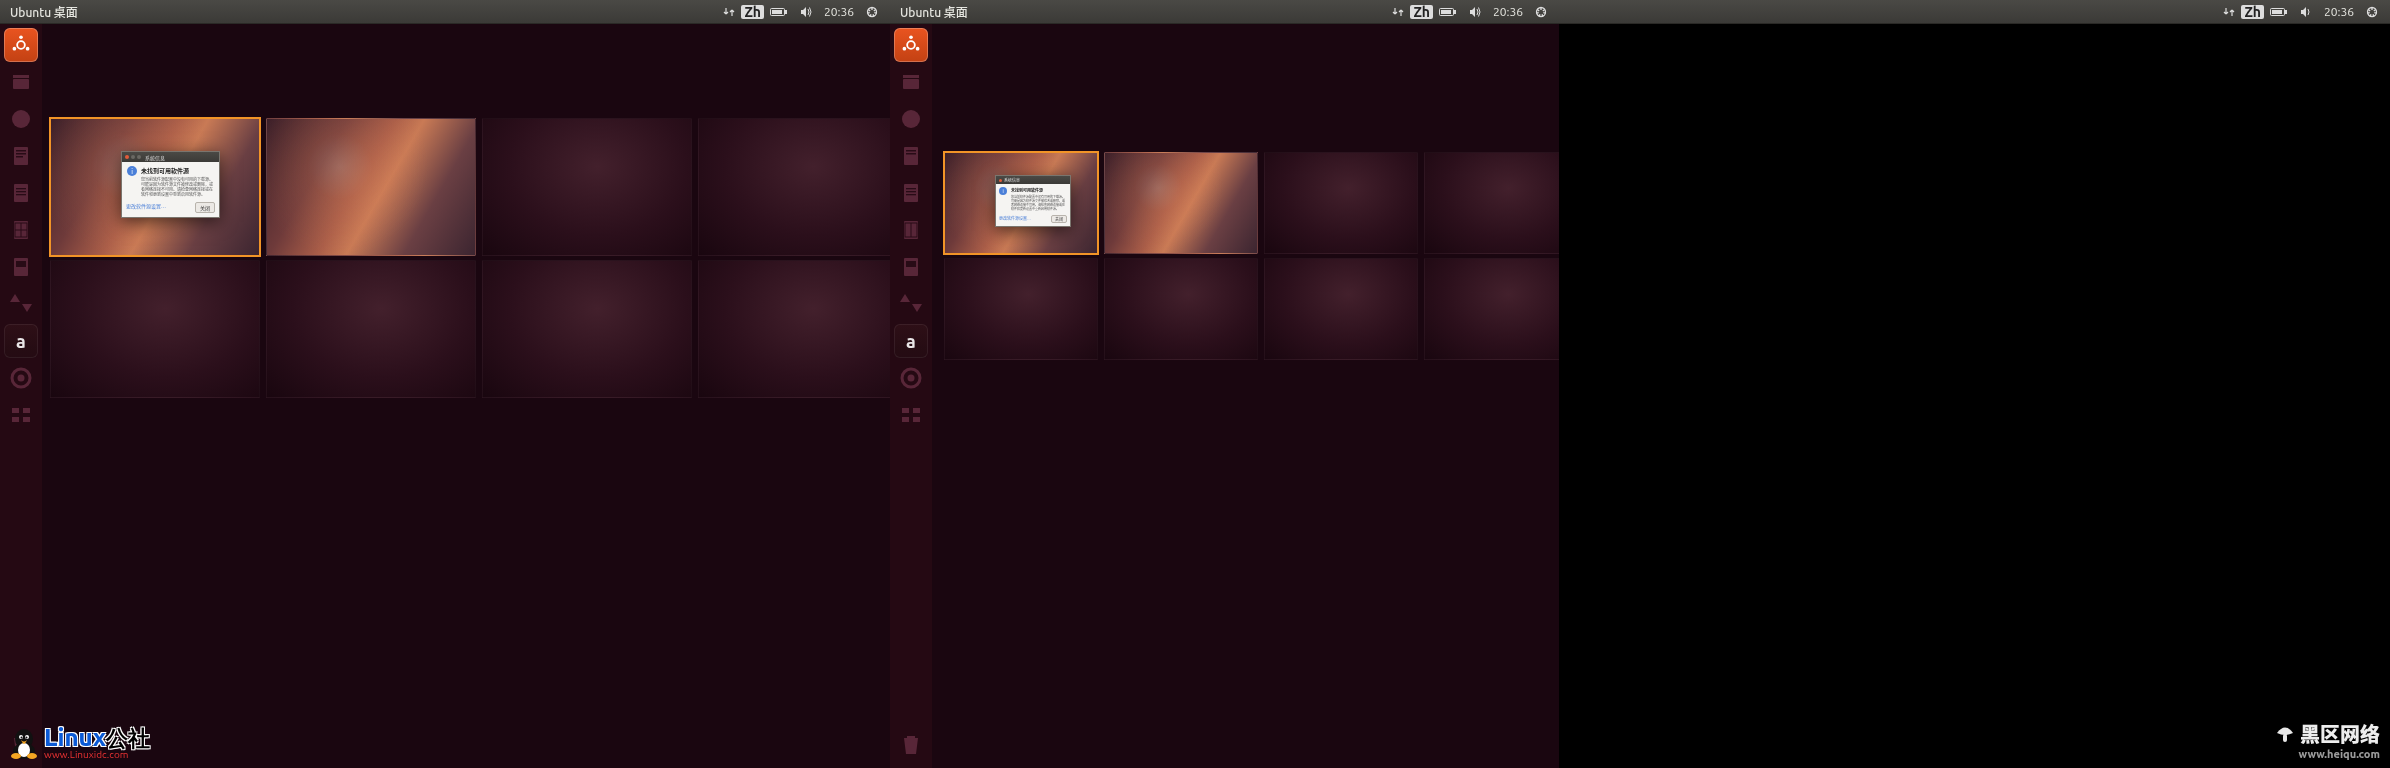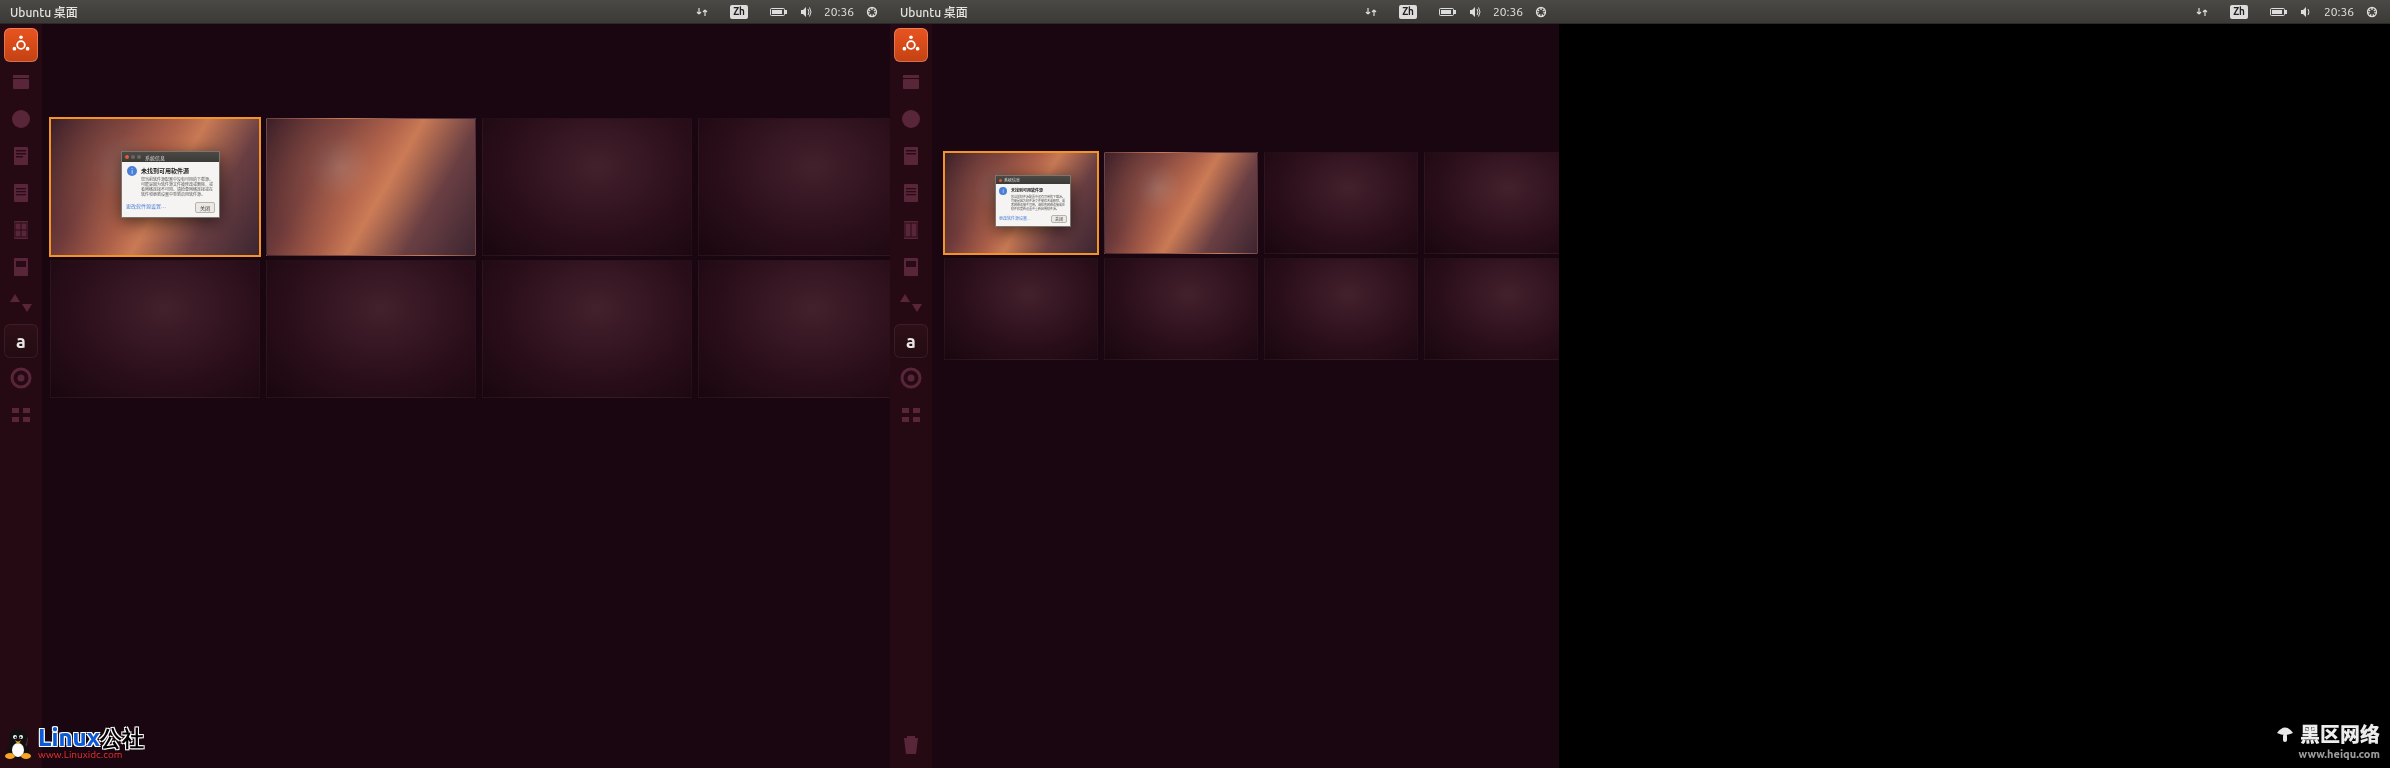--- a/index.html
+++ b/index.html
@@ -51,23 +51,23 @@
     padding: 0 6px;
     height: 15px;
     gap: 2px;
   }
   .top-indicator.ime-box {
     background: #ddd;
     color: #222;
     border-radius: 2px;
     height: 14px;
     padding: 0 3px;
-    font-size: 10px;
+    font-size: 14px;
     font-weight: bold;
-    margin: 0 16px;
+    margin: 0 0;
   }
 
   
   .launcher {
     position: absolute;
     top: 24px; left: 0; bottom: 0;
     width: 42px;
     background: rgba(44, 10, 22, 0.85);
     display: flex;
     flex-direction: column;
@@ -191,21 +191,21 @@
     bottom: 8px;
     z-index: 50;
     display: flex;
     align-items: center;
     gap: 6px;
     font-size: 24px;
     font-weight: 900;
     color: #0b5ad6;
     text-shadow: 1px 1px 0 #fff, -1px -1px 0 #fff, 1px -1px 0 #fff, -1px 1px 0 #fff;
   }
-  .watermark.left { left: 4px; }
+  .watermark.left { left: 10px; }
   .watermark.right { right: 10px; color: #eee; flex-direction: column; align-items: flex-end; gap: 0; }
   .watermark .tux {
     width: 28px;
     height: 32px;
     position: relative;
   }
   .watermark .sub {
     font-size: 10px;
     font-weight: normal;
     color: #e33;

